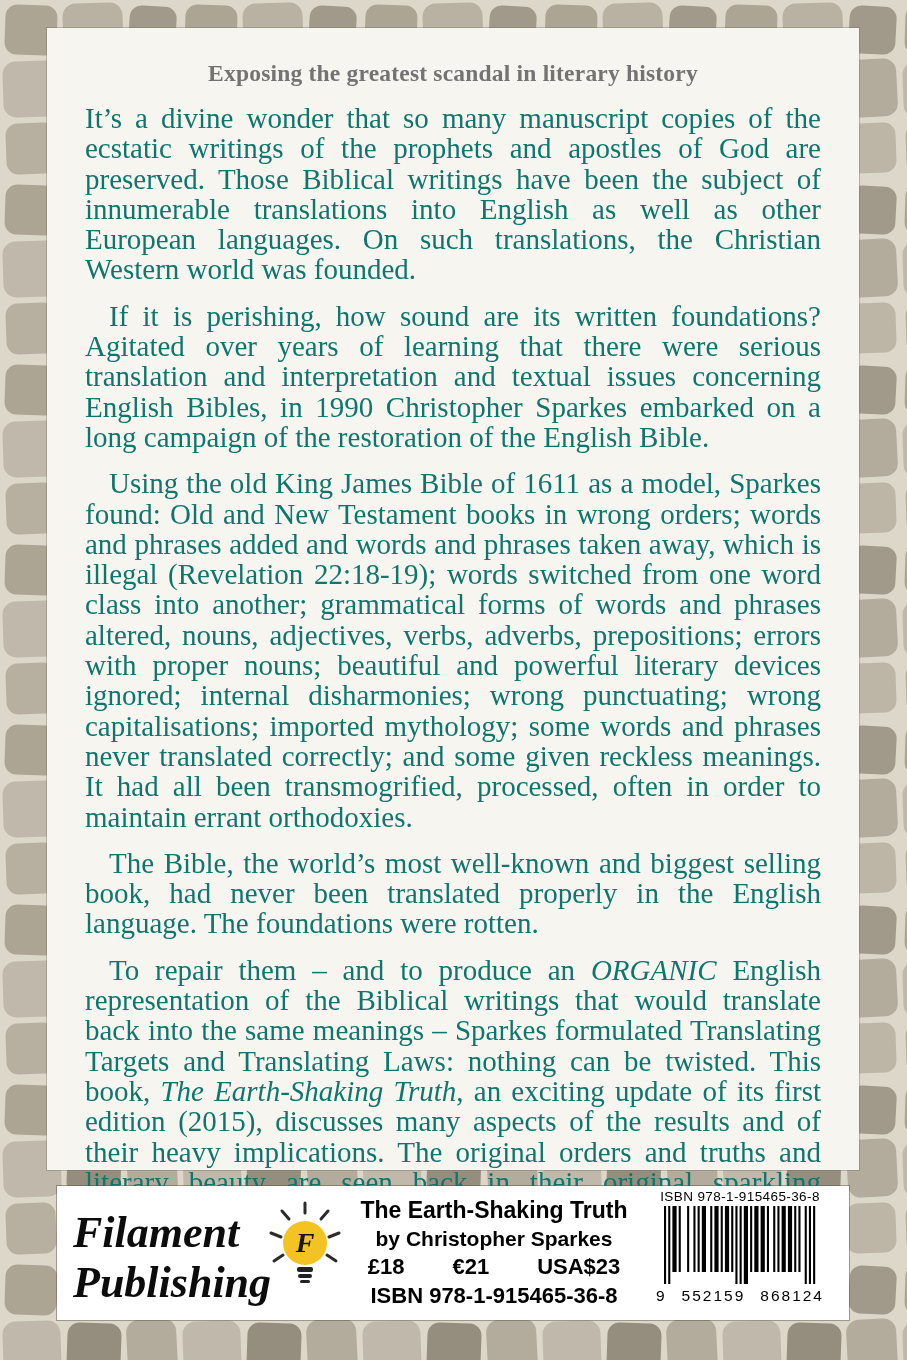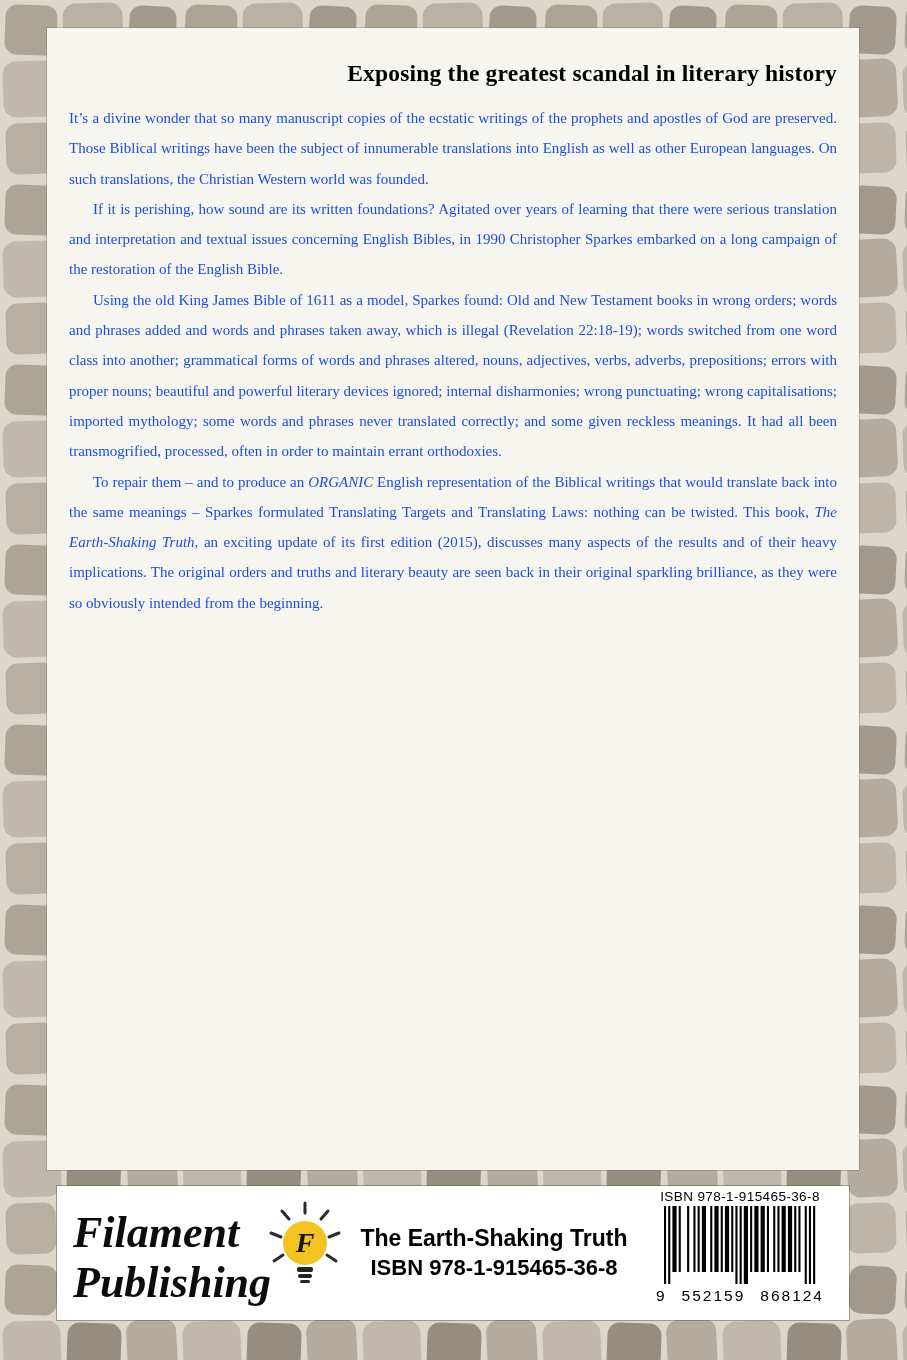--- a/index.html
+++ b/index.html
@@ -4,24 +4,24 @@
 <style>
   html,body{margin:0;padding:0;background:#8f897c;}
   .page{position:relative;width:907px;height:1360px;overflow:hidden;background:#cfc9ba;
         font-family:"Liberation Serif",serif;}
   .mosaic{position:absolute;left:0;top:0;}
 
   
   .panel{position:absolute;left:47px;top:28px;width:812px;height:1142px;background:#f7f5ef;
          box-sizing:border-box;padding:24px 22px 0 22px;
          box-shadow:0 0 0 1px rgba(110,104,90,.35);}
-  .headline{margin:8px 0 16px 0;text-align:right;
+  .headline{margin:8px 0 16px 0;text-align:center;
             font-family:"Liberation Serif",serif;font-weight:bold;font-size:23.5px;
-            letter-spacing:.2px;color:#000000;}
-  .para{margin:0;font-size:15px;line-height:30.3px;text-align:justify;color:#1d4ed8;}
+            letter-spacing:.2px;color:#737373;}
+  .para{margin:16px;font-size:29px;line-height:30.3px;text-align:justify;color:#0f766e;}
   .para.indent{text-indent:24px;}
   .para i{font-style:italic;}
 
   
   .footer-bar{position:absolute;left:57px;top:1186px;width:792px;height:134px;background:#ffffff;
               display:flex;align-items:center;box-sizing:border-box;
               box-shadow:0 0 0 1px rgba(80,75,65,.45);}
   .logo-svg{flex:0 0 auto;margin-left:8px;}
   .book-info{flex:1;text-align:center;font-family:"Liberation Sans",sans-serif;
              font-weight:bold;color:#000;}
@@ -62,20 +62,21 @@
     </defs>
     <rect width="907" height="1360" fill="url(#stones)"></rect>
   </svg>
 
   <div class="panel">
     <h1 class="headline">Exposing the greatest scandal in literary history</h1>
     <div id="paragraphs">
         <p class="para"><span>It’s a divine wonder that so many manuscript copies of the ecstatic writings of the prophets and apostles of God are preserved. Those Biblical writings have been the subject of innumerable translations into English as well as other European languages. On such translations, the Christian Western world was founded.</span></p>
         <p class="para indent"><span>If it is perishing, how sound are its written foundations? Agitated over years of learning that there were serious translation and interpretation and textual issues concerning English Bibles, in 1990 Christopher Sparkes embarked on a long campaign of the restoration of the English Bible.</span></p>
         <p class="para indent"><span>Using the old King James Bible of 1611 as a model, Sparkes found: Old and New Testament books in wrong orders; words and phrases added and words and phrases taken away, which is illegal (Revelation 22:18-19); words switched from one word class into another; grammatical forms of words and phrases altered, nouns, adjectives, verbs, adverbs, prepositions; errors with proper nouns; beautiful and powerful literary devices ignored; internal disharmonies; wrong punctuating; wrong capitalisations; imported mythology; some words and phrases never translated correctly; and some given reckless meanings. It had all been transmogrified, processed, often in order to maintain errant orthodoxies.</span></p>
+        <p class="para indent"><span>The Bible, the world’s most well-known and biggest selling book, had never been translated properly in the English language. The foundations were rotten.</span></p>
         <p class="para indent"><span>To repair them – and to produce an </span><i>ORGANIC</i><span> English representation of the Biblical writings that would translate back into the same meanings – Sparkes formulated Translating Targets and Translating Laws: nothing can be twisted. This book, </span><i>The Earth-Shaking Truth</i><span>, an exciting update of its first edition (2015), discusses many aspects of the results and of their heavy implications. The original orders and truths and literary beauty are seen back in their original sparkling brilliance, as they were so obviously intended from the beginning.</span></p>
       </div>
   </div>
 
   <div class="footer-bar">
 
     <svg class="logo-svg" width="292" height="124" xmlns="http://www.w3.org/2000/svg">
       <text x="8" y="56" font-family="Liberation Serif, serif" font-size="44" font-style="italic" font-weight="bold" fill="#0c0c0c">Filament</text>
       <text x="8" y="106" font-family="Liberation Serif, serif" font-size="44" font-style="italic" font-weight="bold" fill="#0c0c0c">Publishing</text>
       <g transform="translate(206,8)">
@@ -91,20 +92,26 @@
         <circle cx="34" cy="44" r="22" fill="#f2c321"></circle>
         <text x="34" y="53" text-anchor="middle" font-family="Liberation Serif, serif" font-size="28" font-style="italic" font-weight="bold" fill="#151515">F</text>
         <rect x="26" y="68" width="16" height="5" rx="2" fill="#222"></rect>
         <rect x="27" y="75" width="14" height="4" rx="2" fill="#222"></rect>
         <rect x="29" y="81" width="10" height="3" rx="1.5" fill="#222"></rect>
       </g>
     </svg>
 
     <div class="book-info">
       <div class="line1">The Earth-Shaking Truth</div>
+      <div class="line2">by Christopher Sparkes</div>
+      <div class="line3">
+        <span>£18</span>
+        <span>€21</span>
+        <span>USA$23</span>
+      </div>
       <div class="line4">ISBN 978-1-915465-36-8</div>
     </div>
 
     <div class="barcode">
       <div class="barcode-isbn">ISBN 978-1-915465-36-8</div>
       <svg id="bars-svg" class="bars" height="80" xmlns="http://www.w3.org/2000/svg" width="160">
           <rect x="4" y="0" width="2.1" height="78"></rect>
           <rect x="8.2" y="0" width="2.1" height="78"></rect>
           <rect x="12.399999999999999" y="0" width="4.2" height="66"></rect>
           <rect x="18.7" y="0" width="2.1" height="66"></rect>

